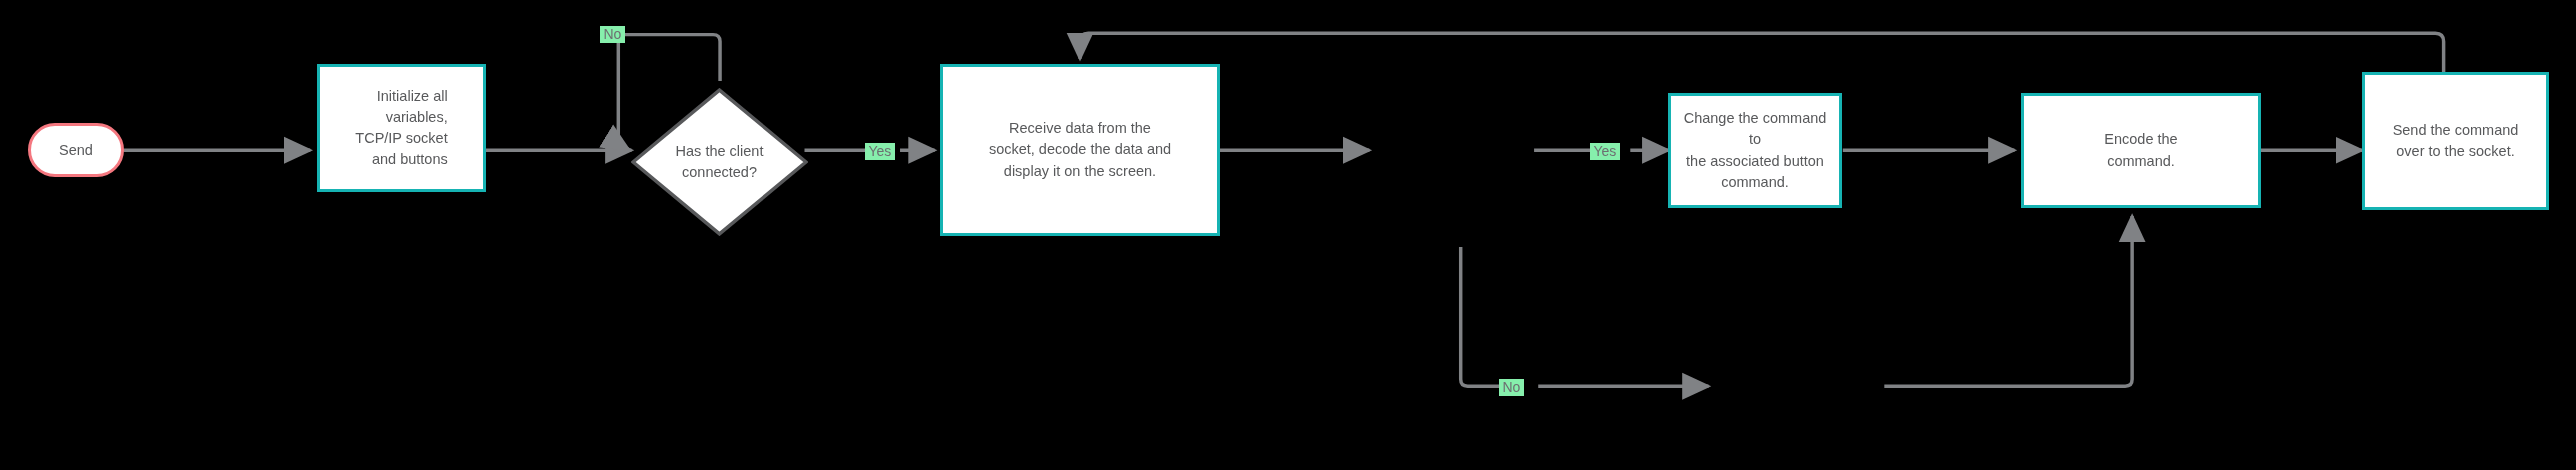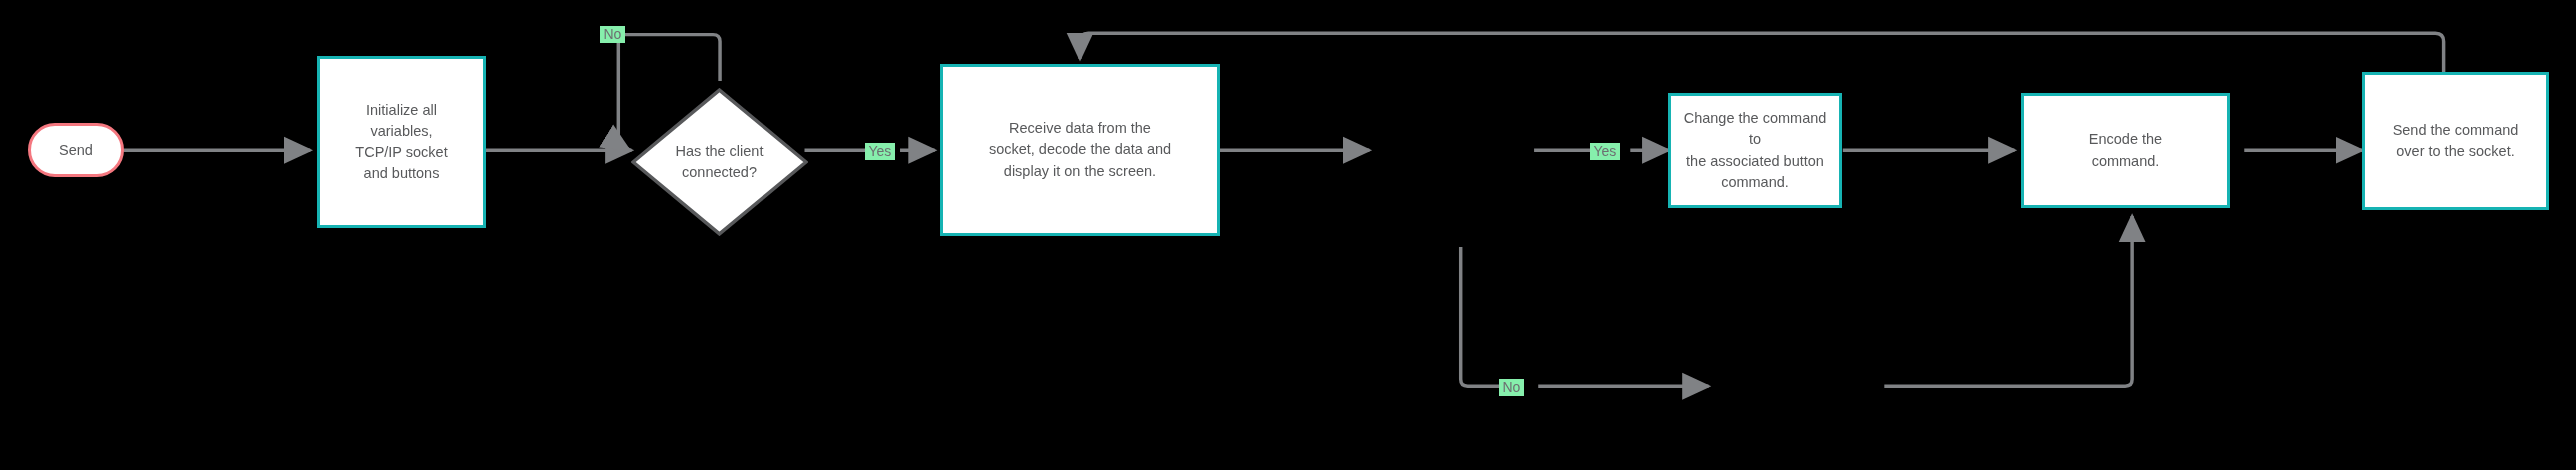--- a/index.html
+++ b/index.html
@@ -120,21 +120,21 @@
       <path d="M2722,558 L3070,558 Q3080,558 3080,548 L3080,312" marker-end="url(#ah)"></path>
 
       <path d="M3530,117 L3530,60 Q3530,48 3518,48 L1572,48 Q1560,48 1560,60 L1560,85" marker-end="url(#ah)"></path>
     </g>
   </svg>
 
   <div class="node terminator" style="left:28px; top:123px; width:96px; height:54px;">
     <span class="txt">Send</span>
   </div>
 
-  <div class="node proc" style="left:317px; top:56px; width:169px; height:172px;">
+  <div class="node proc" style="left:317px; top:64px; width:169px; height:128px;text-align:right;">
     <span class="txt">Initialize all
 variables,
 TCP/IP socket
 and buttons</span>
   </div>
 
   <div class="decision" style="left:631px; top:88px; width:177px; height:148px;">
     <svg class="dshape" viewBox="0 0 256 214" preserveAspectRatio="none">
       <polygon points="128,3 253,107 128,211 3,107" fill="#ffffff" stroke="#58595b" stroke-width="5"></polygon>
     </svg>
@@ -148,21 +148,21 @@
 display it on the screen.</span>
   </div>
 
 
   <div class="node proc" style="left:1668px; top:93px; width:174px; height:115px;">
     <span class="txt">Change the command to
 the associated button
 command.</span>
   </div>
 
-  <div class="node proc" style="left:2021px; top:93px; width:209px; height:115px;">
+  <div class="node proc" style="left:2021px; top:93px; width:240px; height:115px;">
     <span class="txt">Encode the
 command.</span>
   </div>
 
   <div class="node proc" style="left:2362px; top:72px; width:187px; height:138px;">
     <span class="txt">Send the command
 over to the socket.</span>
   </div>
 
 

